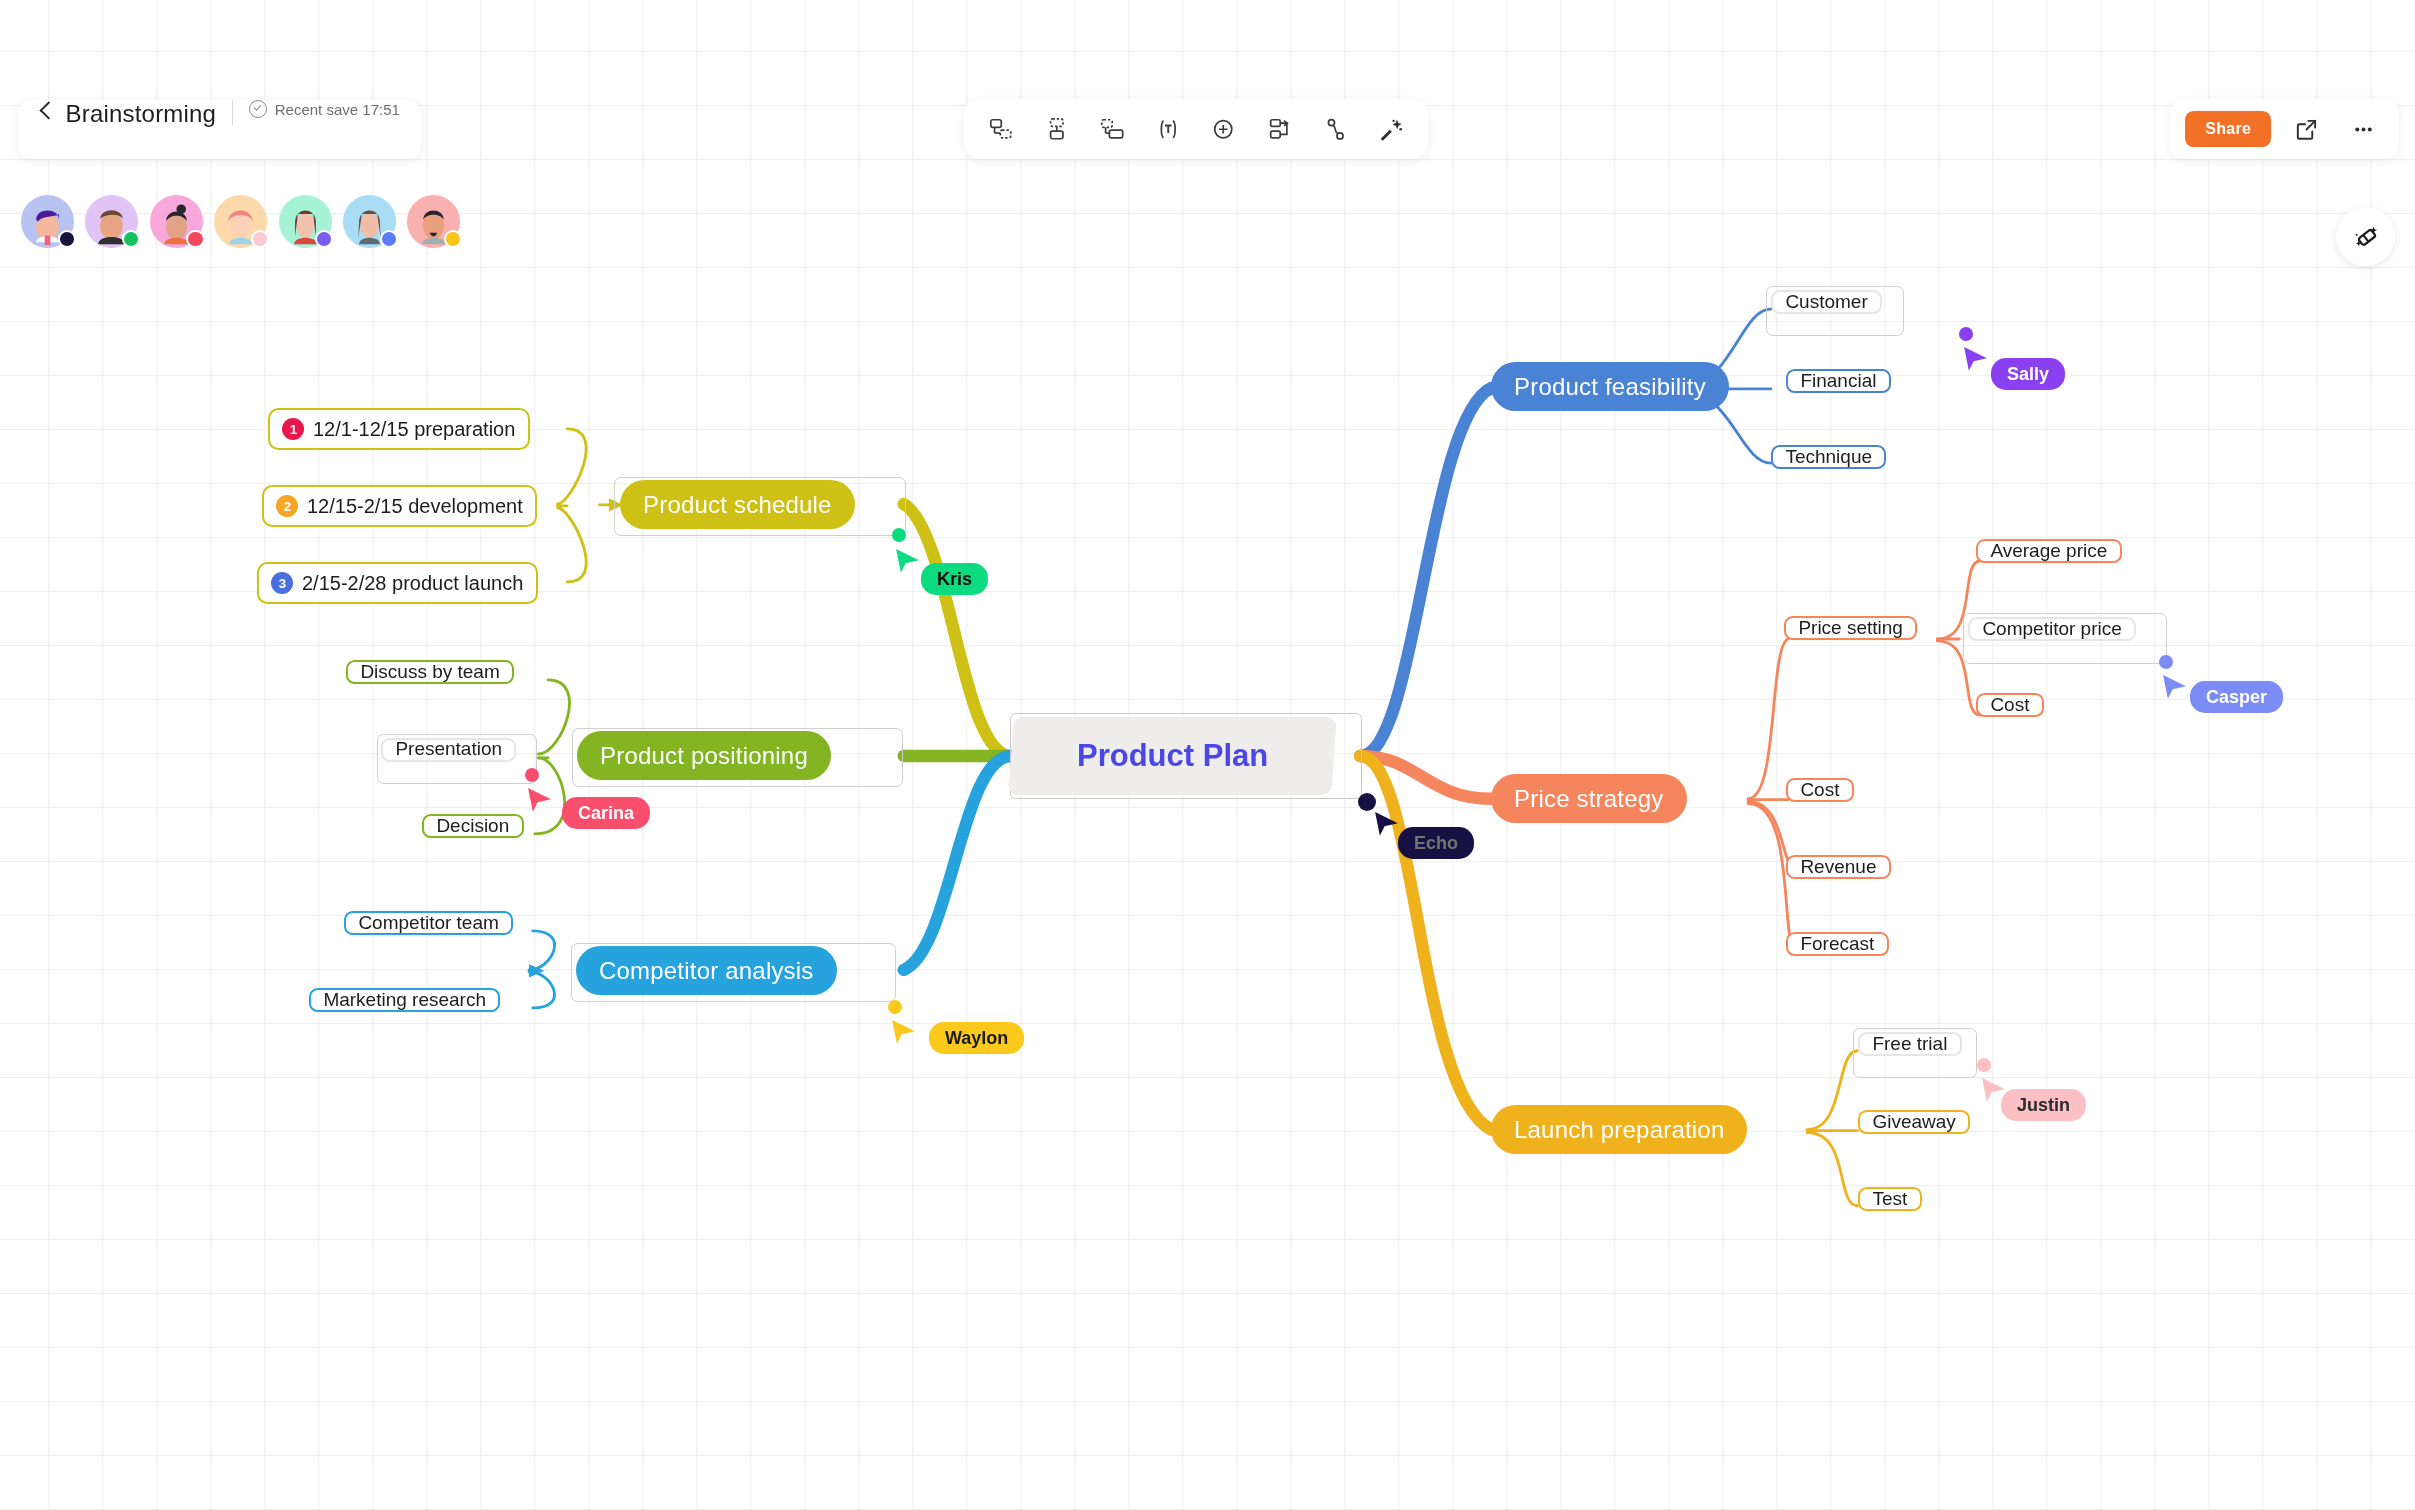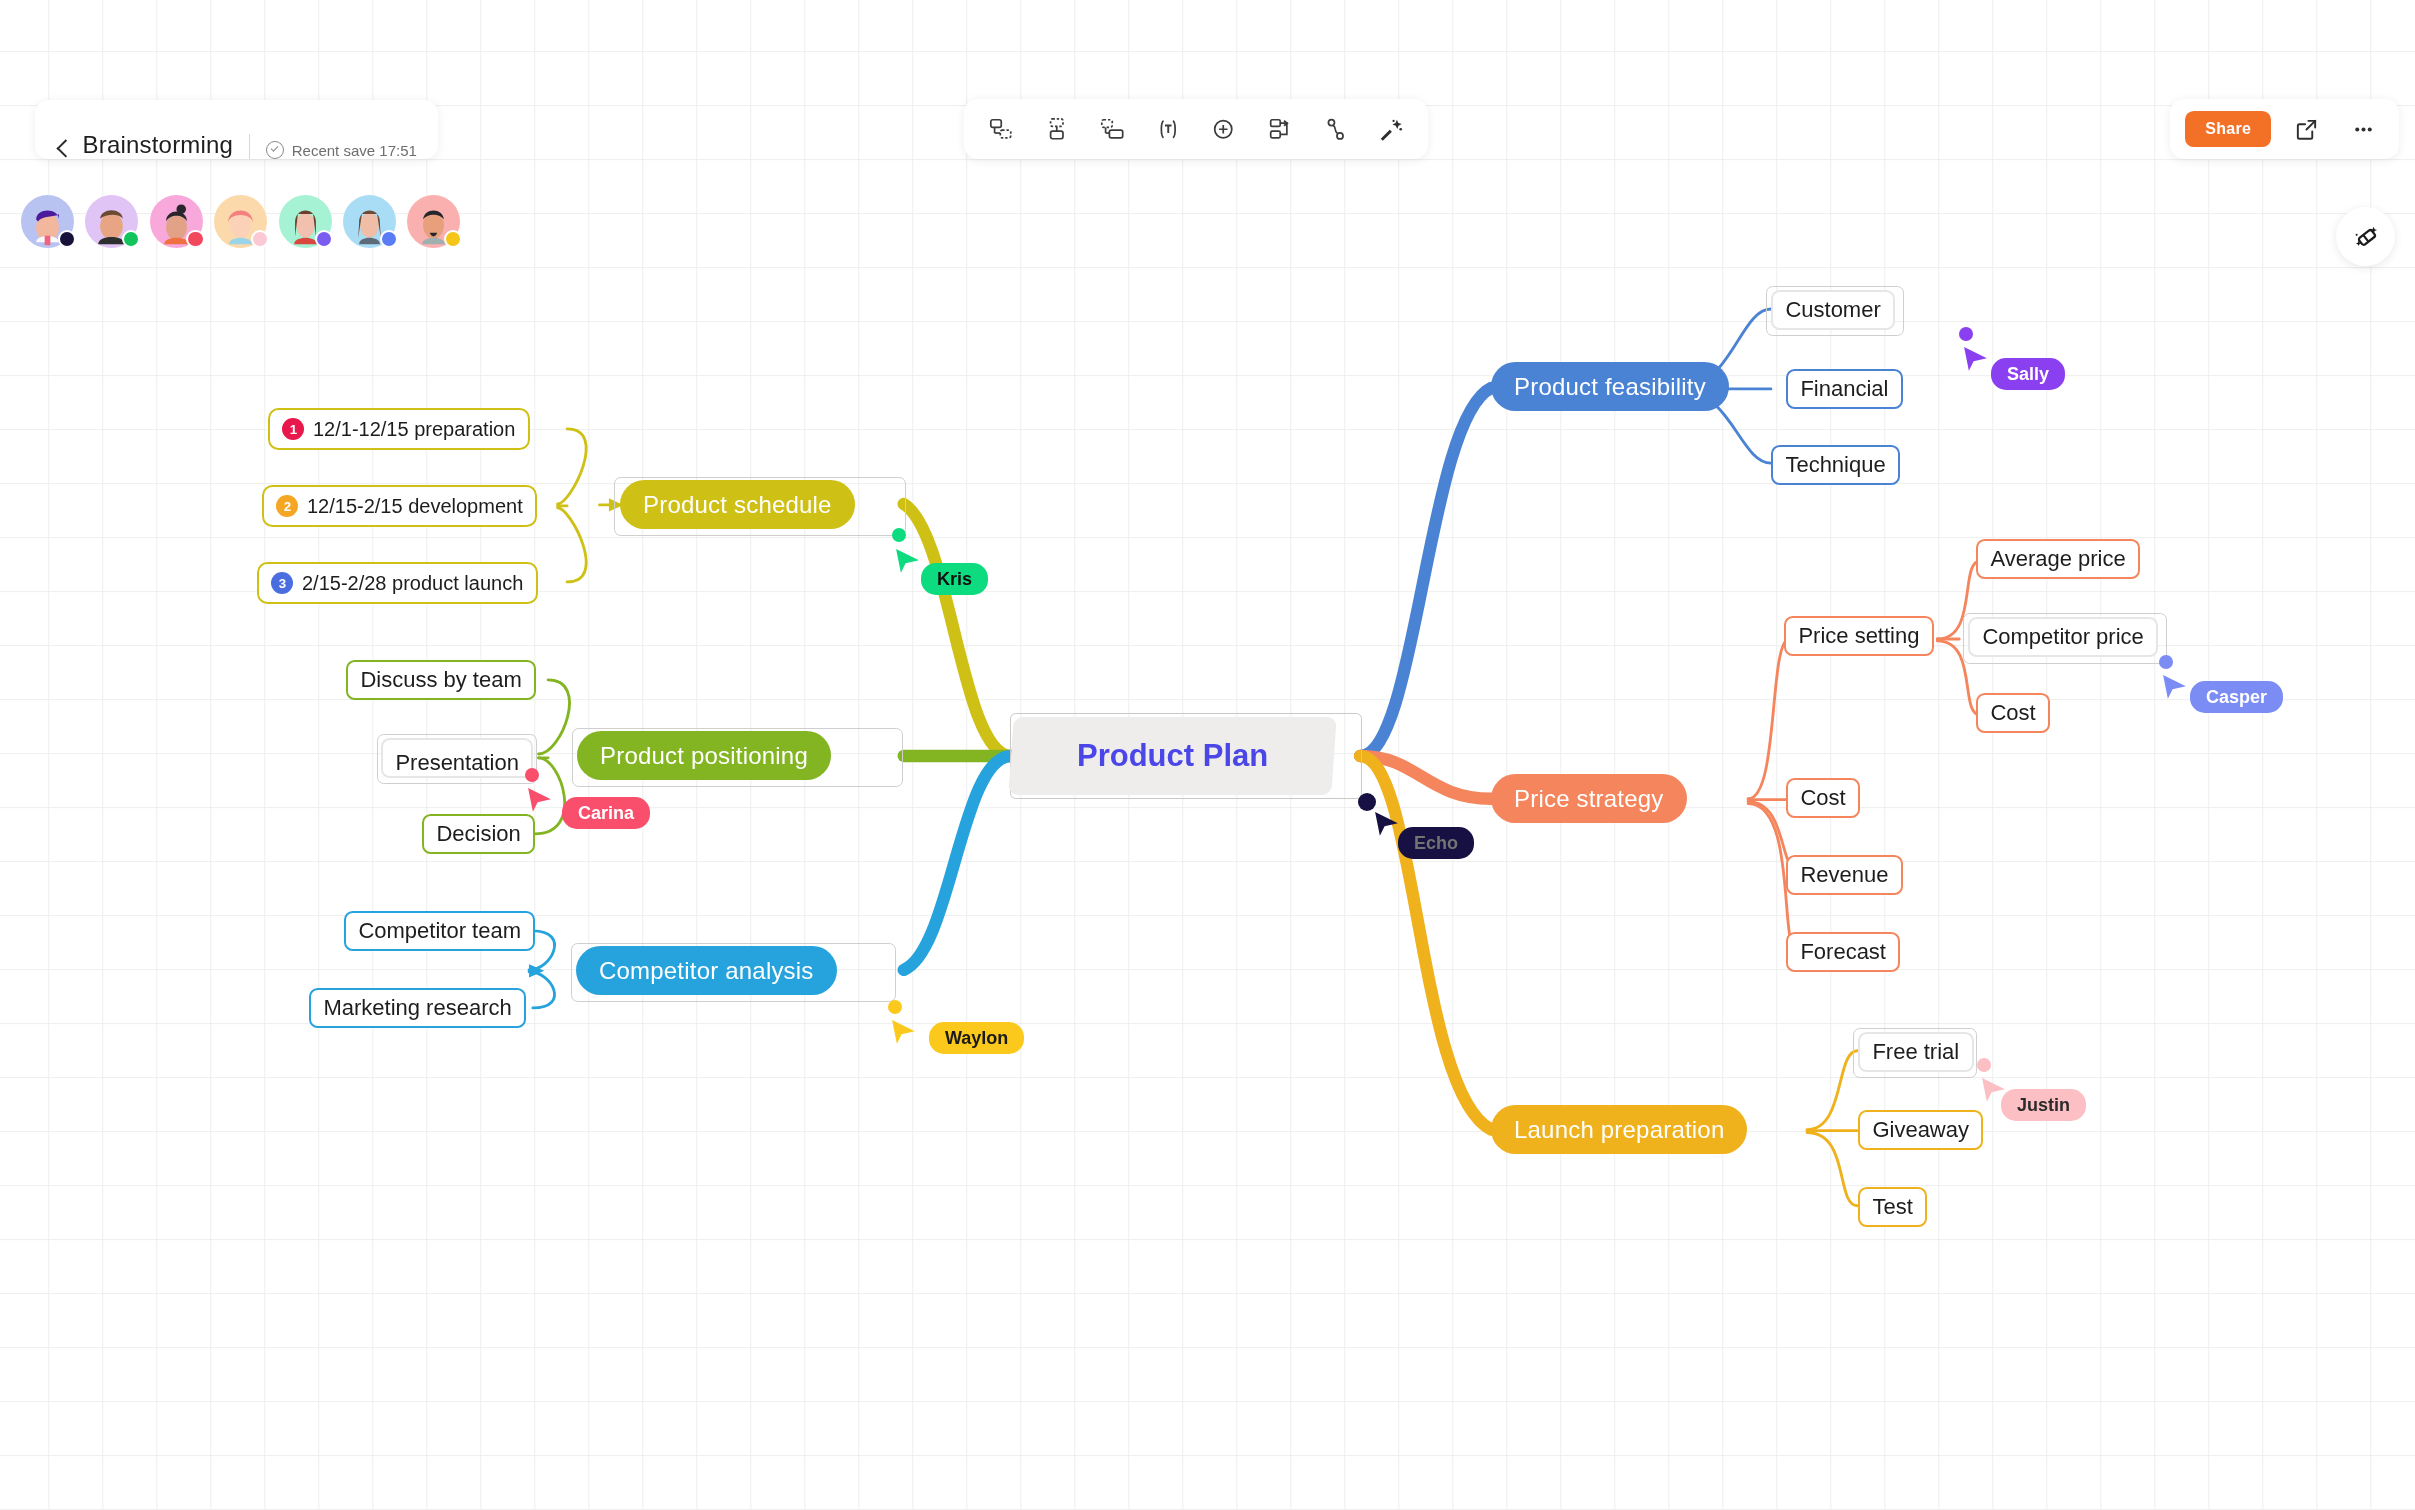--- a/index.html
+++ b/index.html
@@ -16,22 +16,22 @@
     background-image:
       linear-gradient(to right, #eeeeee 1px, transparent 1px),
       linear-gradient(to bottom, #eeeeee 1px, transparent 1px);
     background-size: 54px 54px;
     background-position: -5.7px -2.9px;
   }
   #wires { position:absolute; left:0; top:0; width:2416px; height:1510px; pointer-events:none; }
 
   
   .titlebar {
-    position: absolute; left: 35px; top: 100px;
-    height: 59px; display: flex; align-items: flex-end;
+    position: absolute; left: 18px; top: 100px;
+    height: 59px; display: flex; align-items: flex-start;
     background: #ffffff; border-radius: 13.3px;
     padding: 0 21px 0 17px;
     box-shadow: 0 1.9px 9.5px rgba(0,0,0,.07);
   }
   .back-chev {
     width: 21px; height: 21px; margin-right: 9.5px; position: relative; flex: none;
   }
   .back-chev::before {
     content:''; position:absolute; left:6.7px; top:3.8px;
     width: 11.4px; height: 11.4px;
@@ -83,21 +83,21 @@
   .av .circ { width:53px; height:53px; border-radius:50%; overflow:hidden; position:relative; }
   .av .dot { position:absolute; right:-1.9px; bottom:0px; width:14.3px; height:14.3px;
     border-radius:50%; border:2.4px solid #fff; }
 
   
   .node { position:absolute; box-sizing:border-box; display:flex; align-items:center;
     justify-content:center; white-space:nowrap; cursor:pointer; }
   .main-node { border-radius: 25px; color:#fff; font-size: 24px; padding: 0 23px; height: 49px;
     letter-spacing:0.2px; }
   .leaf { background:#fff; border-radius: 8.6px; border-width:2.3px; border-style:solid;
-    color:#1d1d1d; font-size: 22px; height: 40px; padding: 0 12.4px; }
+    color:#1d1d1d; font-size: 19px; height: 24px; padding: 0 12.4px; }
   .leaf-sched { border-radius: 10.5px; height:42px; font-size:20px; }
 
   .root {
     position:absolute; left: 1011px; top: 717px; width: 323px; height: 78px;
     background:#efedeb; color:#4a46e8; font-size: 31px; font-weight:bold;
     display:flex; align-items:center; justify-content:center;
     transform: skewX(-4deg); border-radius: 9.5px; cursor:pointer;
   }
   .root span { transform: skewX(4deg); }
   .root-sel {

